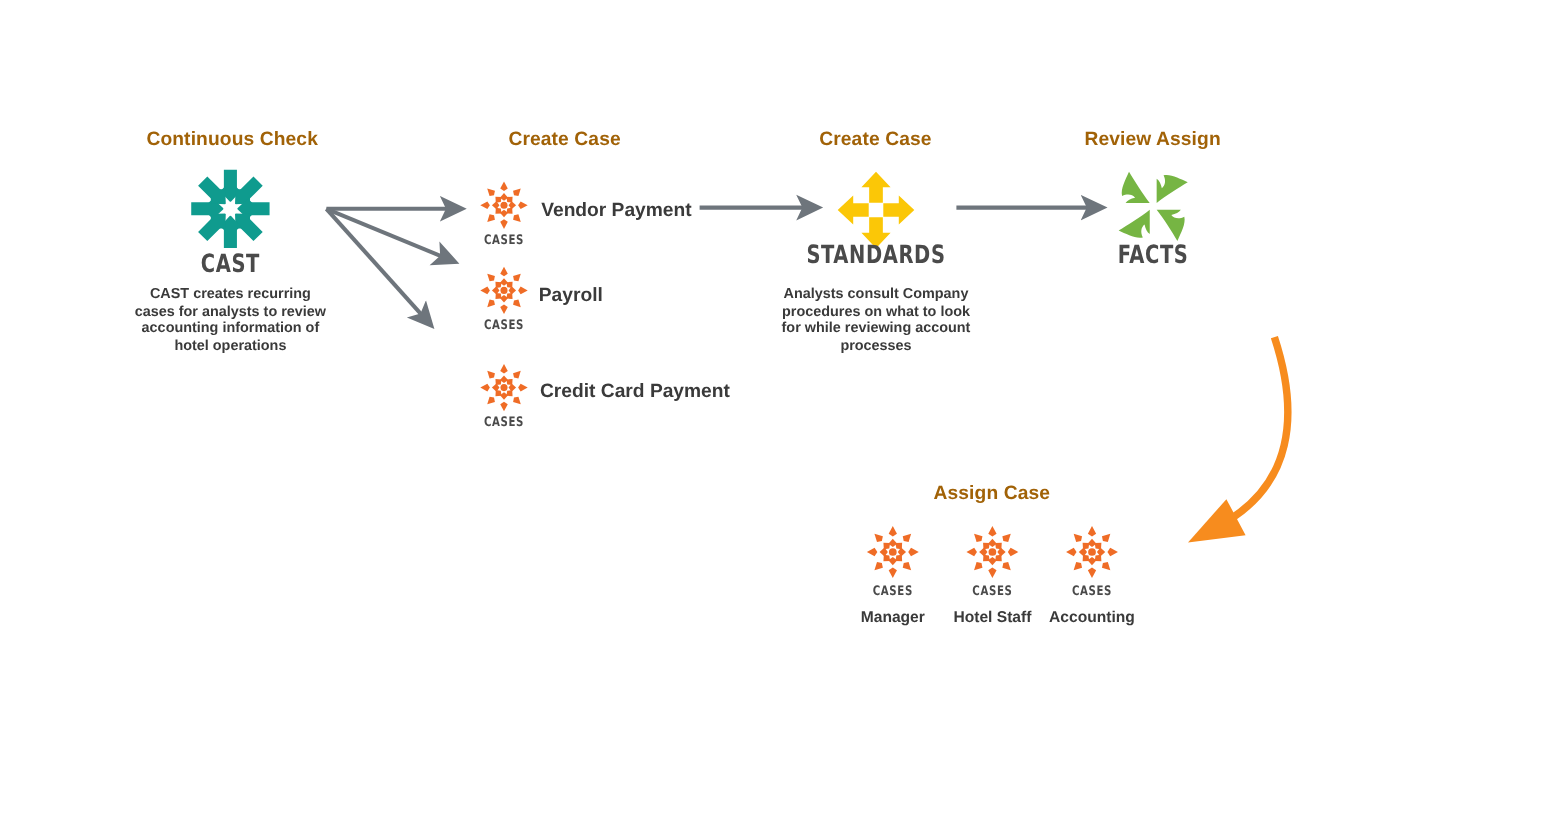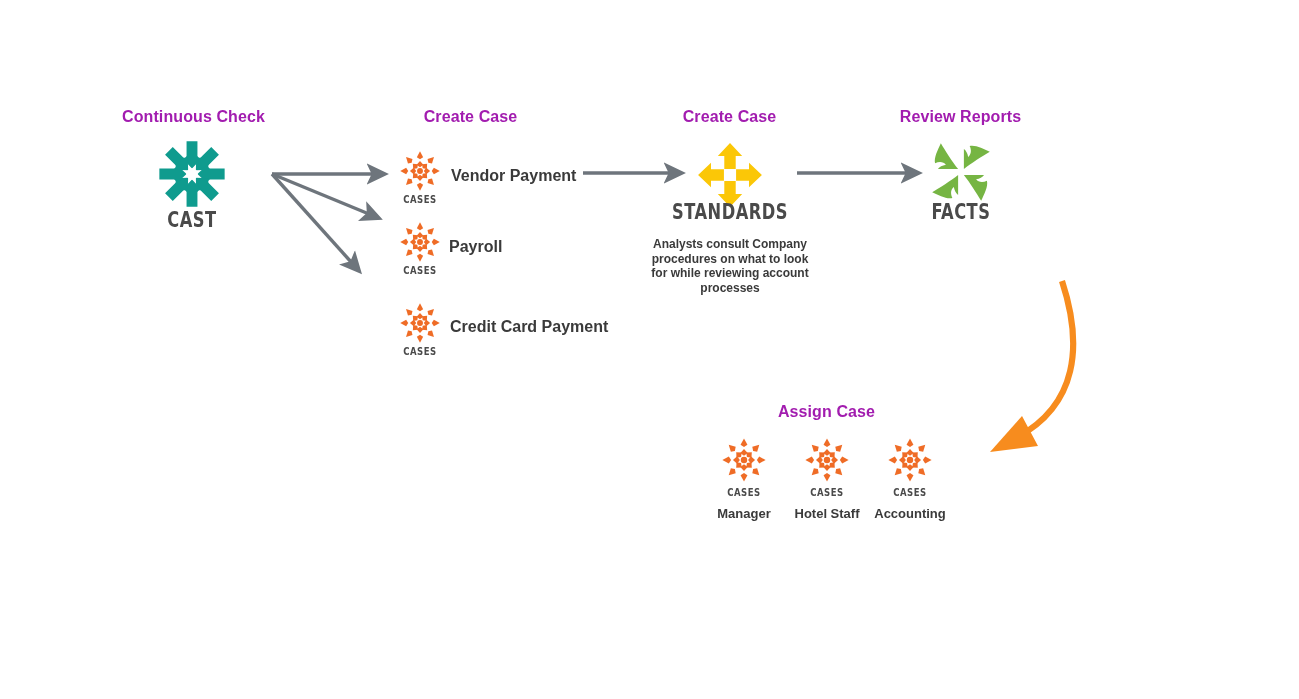--- a/index.html
+++ b/index.html
@@ -17,21 +17,21 @@
   }
   .canvas {
     position: absolute;
     inset: 0;
   }
   .abs { position: absolute; }
 
   .stage-title {
     font-size: 16px;
     font-weight: bold;
-    color: #a21caf;
+    color: #a16207;
     text-align: center;
     letter-spacing: 0.1px;
     white-space: nowrap;
   }
   .brand-label {
     font-family: "DejaVu Sans Condensed", "Liberation Sans Narrow", "Liberation Sans", sans-serif;
     font-weight: bold;
     color: #4a4a4a;
     text-align: center;
     letter-spacing: 0.6px;
@@ -134,20 +134,21 @@
         <g transform="rotate(315 50 50)">
           <path d="M42,2 L58,2 L58,26 L65,26 L50,42 L35,26 L42,26 Z"></path>
         </g>
       </g>
       <circle cx="50" cy="50" r="8.5" fill="#ffffff"></circle>
     </svg>
   </div>
 
   <div class="abs brand-label brand-big" style="left:132px; top:208px; width:120px;">CAST</div>
 
+  <div class="abs desc" style="left:111px; top:237px; width:162px;">CAST creates recurring cases for analysts to review accounting information of hotel operations</div>
 
   <div class="abs stage-title" style="left:373px; top:108px; width:195px;">Create Case</div>
 
   <div class="abs" style="left:399px; top:150px;">
     <svg width="42" height="42" viewBox="0 0 100 100">
       <g fill="#ef6c26">
         <g>
             <path d="M50,3 L57.5,17 L50,22 L42.5,17 Z"></path>
           </g>
         <g transform="rotate(45 50 50)">
@@ -337,21 +338,21 @@
           <path d="M50,8 L66,25 L57.5,25 L57.5,42 L42.5,42 L42.5,25 L34,25 Z"></path>
         </g>
       </g>
     </svg>
   </div>
 
   <div class="abs brand-label brand-big" style="left:660px; top:200px; width:140px;">STANDARDS</div>
 
   <div class="abs desc" style="left:645px; top:237px; width:170px;">Analysts consult Company procedures on what to look for while reviewing account processes</div>
 
-  <div class="abs stage-title" style="left:863px; top:108px; width:195px;">Review Reports</div>
+  <div class="abs stage-title" style="left:863px; top:108px; width:195px;">Review Assign</div>
 
   <div class="abs" style="left:925px; top:136px;">
     <svg width="72" height="72" viewBox="0 0 100 100">
       <g fill="#76b543">
 
         <g>
           <path d="M46,46 C38,36 28,20 22,10 C18,19 12,30 14,38 C20,35 26,36 29,40 C24,41 20,43 18,46 Z"></path>
         </g>
         <g transform="rotate(90 50 50)">
           <path d="M46,46 C38,36 28,20 22,10 C18,19 12,30 14,38 C20,35 26,36 29,40 C24,41 20,43 18,46 Z"></path>

